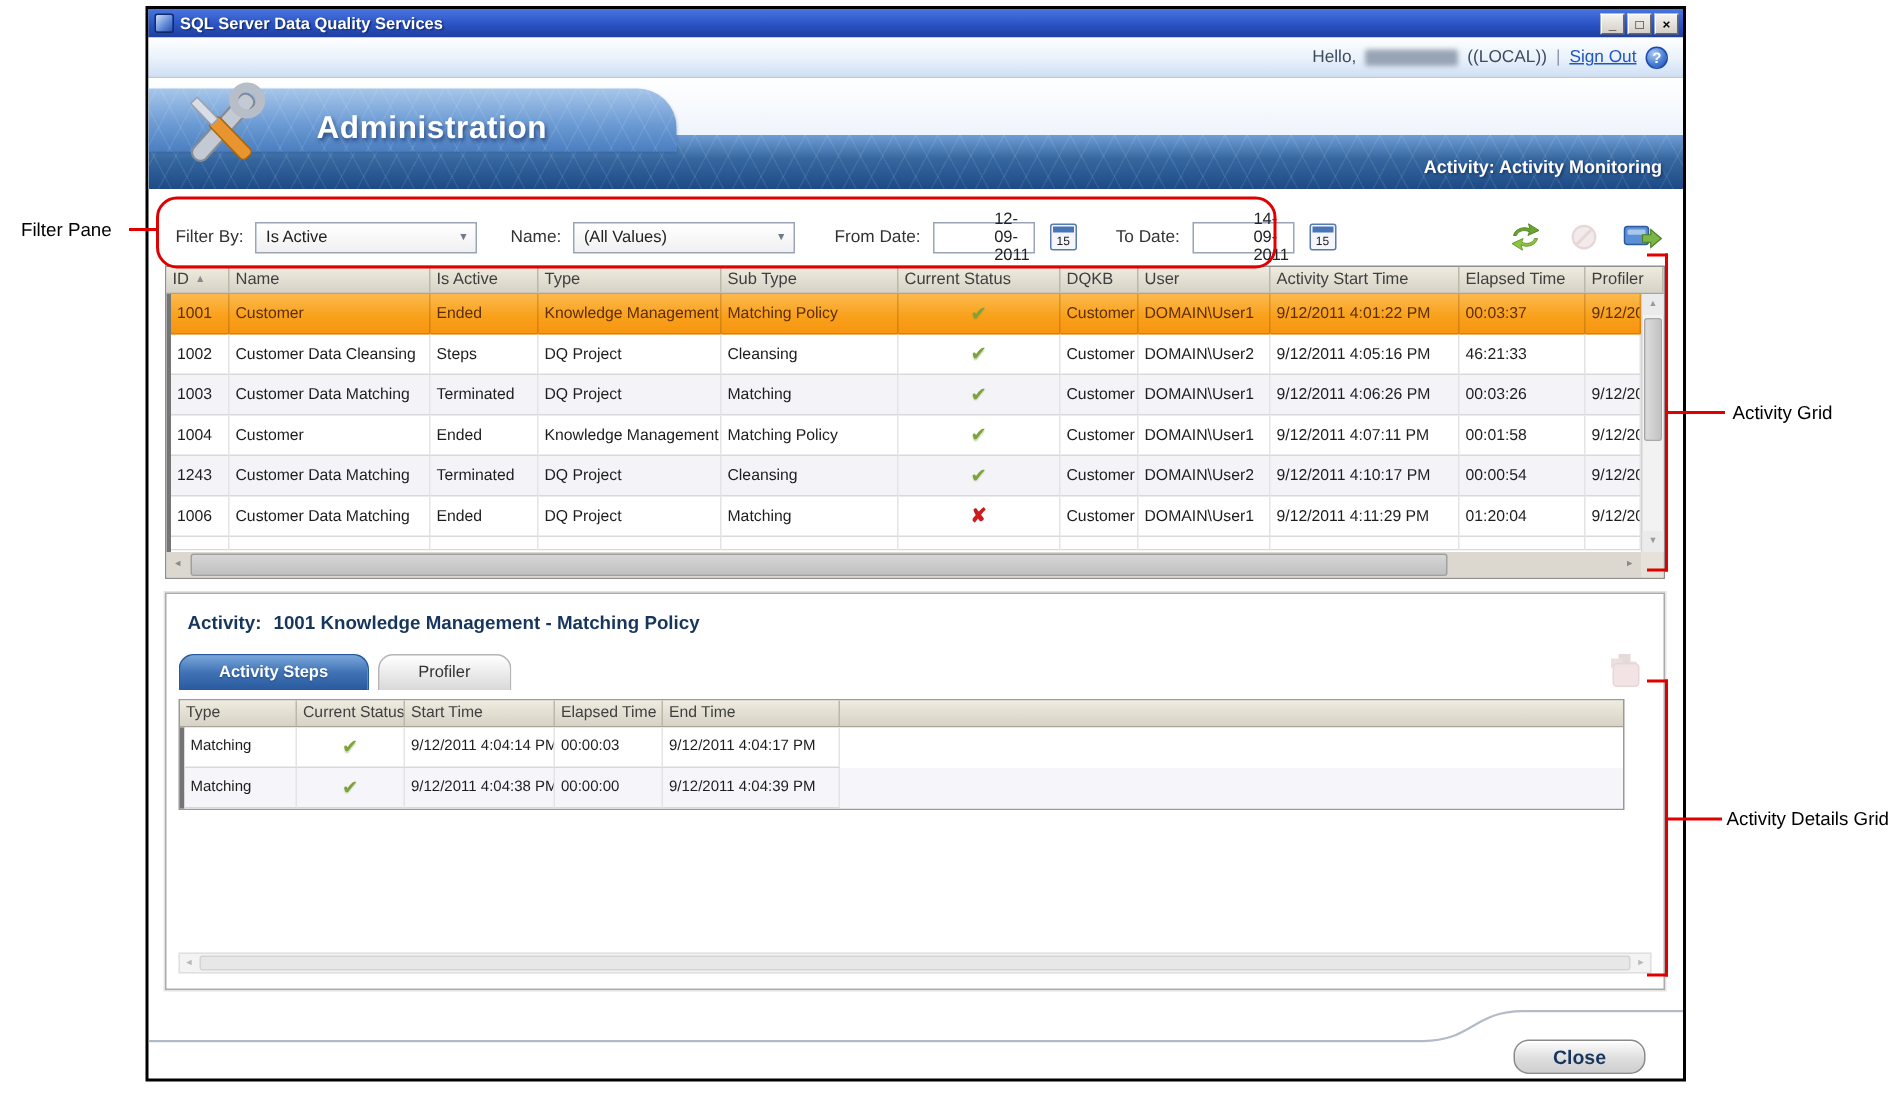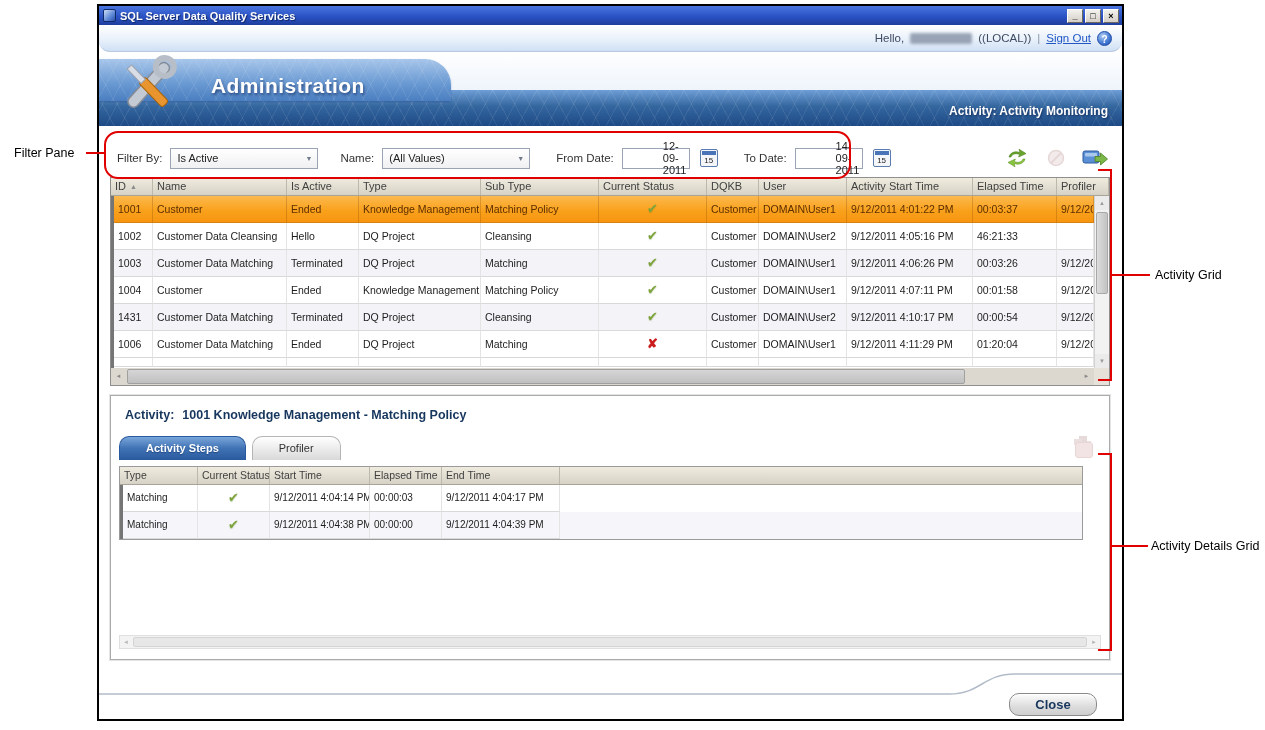--- a/index.html
+++ b/index.html
@@ -20,21 +20,21 @@
   .title-text { color:#fff; font-weight:bold; font-size:11px; text-shadow:1px 1px 1px #102a6a; flex:1; }
   .winbtns { display:flex; gap:2px; }
   .winbtn { width:16px; height:14px; background:linear-gradient(#f4f2ee,#d4d0c8);
             border:1px solid #fff; border-right-color:#6c685f; border-bottom-color:#6c685f;
             font-size:9px; line-height:12px; text-align:center; color:#000; font-weight:bold; }
 
   
   .userbar { position:absolute; left:0; top:19px; right:0; height:27px;
              background:linear-gradient(180deg,#ffffff 0%,#e9f1fb 55%,#cfe0f4 100%);
              border-bottom:1px solid #b9c9e0; display:flex; align-items:center;
-             justify-content:flex-end; gap:6px; padding-right:10px; color:#3d4a60; font-size:11.5px;border-radius:11px; }
+             justify-content:flex-end; gap:6px; padding-right:10px; color:#3d4a60; font-size:11.5px; }
   .redacted { display:inline-block; width:62px; height:11px; border-radius:2px;
               background:#98a4b6; filter:blur(1.6px); }
   .signout { color:#1f56c4; text-decoration:underline; }
   .help-ball { width:15px; height:15px; border-radius:50%; color:#fff; font-weight:bold;
                font-size:10px; line-height:15px; text-align:center;
                background:radial-gradient(circle at 35% 30%,#aecbf2,#4a7fd6 55%,#1d4aa8); border:1px solid #1d4aa8; }
 
   
   .banner { position:absolute; left:0; top:46px; right:0; height:74px; overflow:hidden;
             background:linear-gradient(180deg,#ffffff,#dfeaf8); }
@@ -271,21 +271,21 @@
             <div class="agrid-cell status-cell"><span class="st-success">✔</span></div>
             <div class="agrid-cell">Customer</div>
             <div class="agrid-cell">DOMAIN\User1</div>
             <div class="agrid-cell">9/12/2011 4:01:22 PM</div>
             <div class="agrid-cell">00:03:37</div>
             <div class="agrid-cell">9/12/20</div>
           </div>
           <div class="agrid-row">
             <div class="agrid-cell">1002</div>
             <div class="agrid-cell">Customer Data Cleansing</div>
-            <div class="agrid-cell">Hello</div>
+            <div class="agrid-cell">Steps</div>
             <div class="agrid-cell">DQ Project</div>
             <div class="agrid-cell">Cleansing</div>
             <div class="agrid-cell status-cell"><span class="st-success">✔</span></div>
             <div class="agrid-cell">Customer</div>
             <div class="agrid-cell">DOMAIN\User2</div>
             <div class="agrid-cell">9/12/2011 4:05:16 PM</div>
             <div class="agrid-cell">46:21:33</div>
             <div class="agrid-cell"></div>
           </div>
           <div class="agrid-row row-alt">
@@ -308,21 +308,21 @@
             <div class="agrid-cell">Knowledge Management</div>
             <div class="agrid-cell">Matching Policy</div>
             <div class="agrid-cell status-cell"><span class="st-success">✔</span></div>
             <div class="agrid-cell">Customer</div>
             <div class="agrid-cell">DOMAIN\User1</div>
             <div class="agrid-cell">9/12/2011 4:07:11 PM</div>
             <div class="agrid-cell">00:01:58</div>
             <div class="agrid-cell">9/12/20</div>
           </div>
           <div class="agrid-row row-alt">
-            <div class="agrid-cell">1431</div>
+            <div class="agrid-cell">1243</div>
             <div class="agrid-cell">Customer Data Matching</div>
             <div class="agrid-cell">Terminated</div>
             <div class="agrid-cell">DQ Project</div>
             <div class="agrid-cell">Cleansing</div>
             <div class="agrid-cell status-cell"><span class="st-success">✔</span></div>
             <div class="agrid-cell">Customer</div>
             <div class="agrid-cell">DOMAIN\User2</div>
             <div class="agrid-cell">9/12/2011 4:10:17 PM</div>
             <div class="agrid-cell">00:00:54</div>
             <div class="agrid-cell">9/12/20</div>

